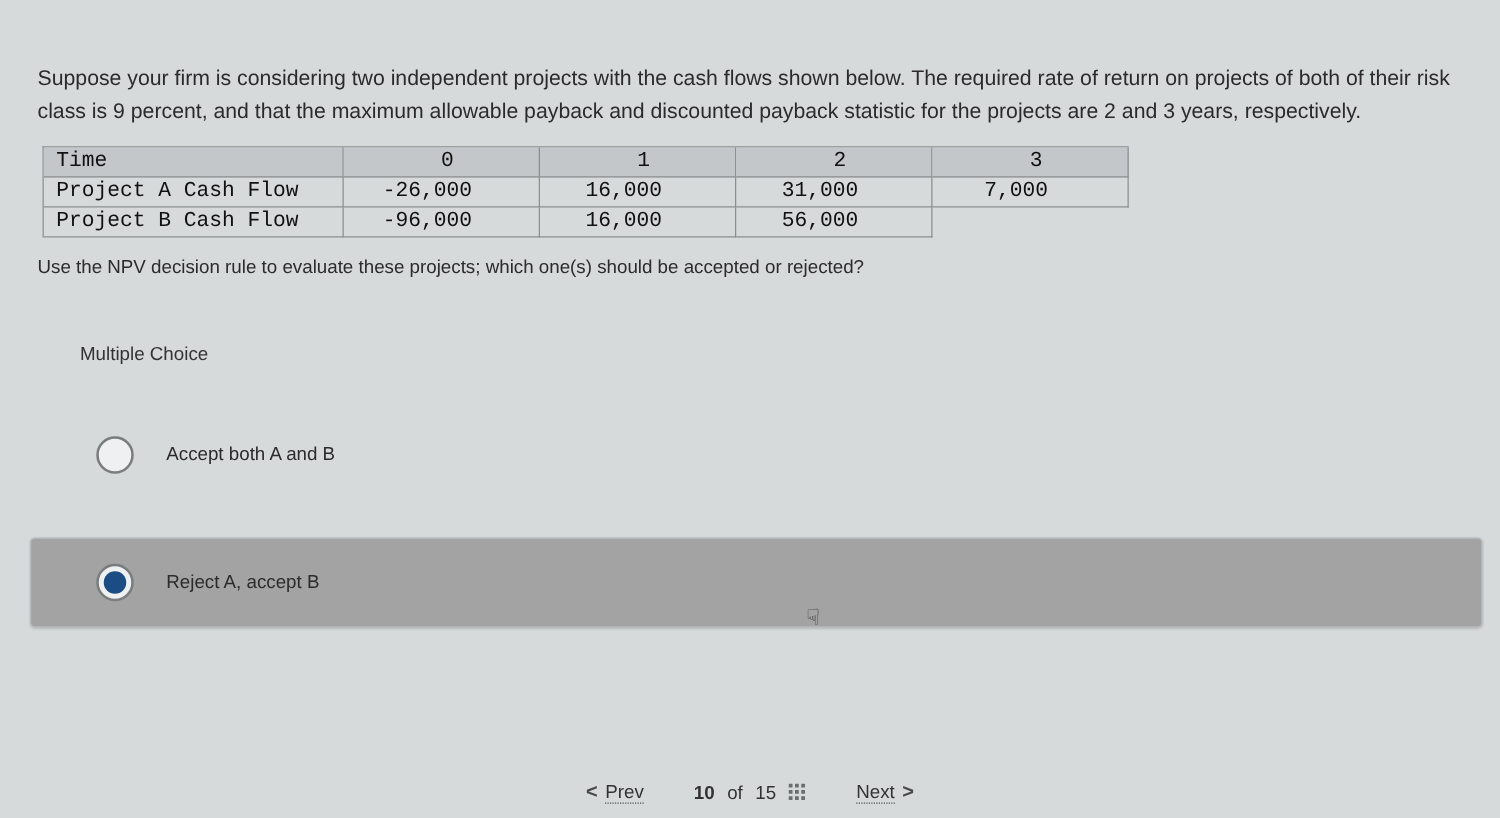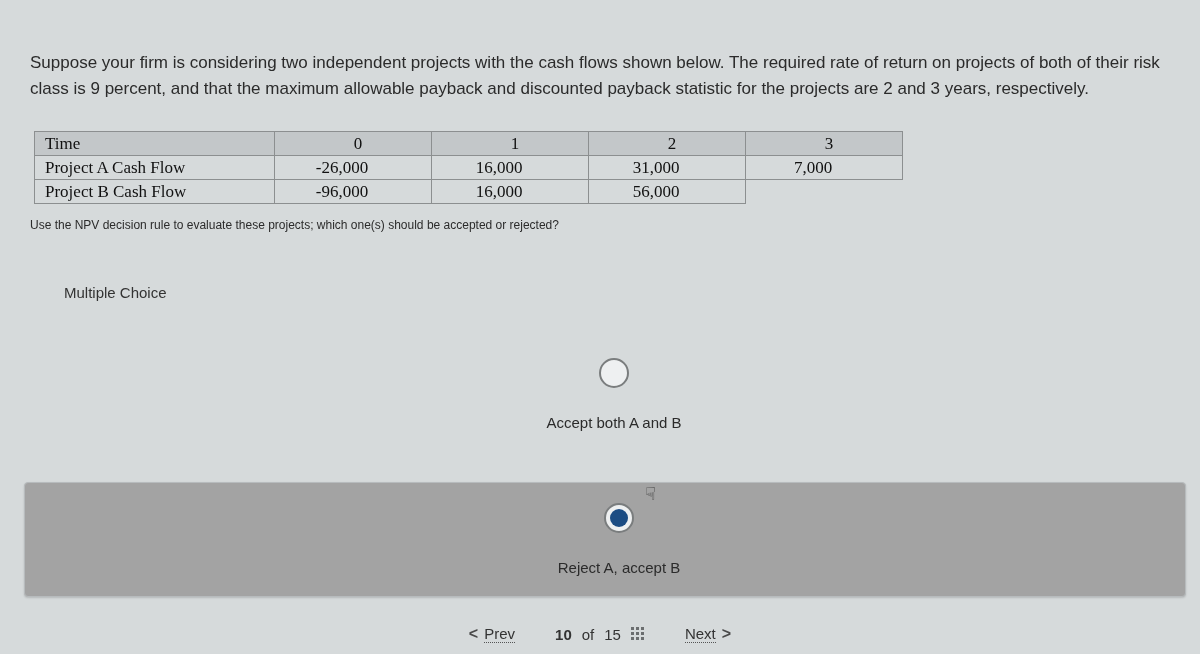--- a/index.html
+++ b/index.html
@@ -8,21 +8,21 @@
     padding: 0;
     width: 1200px;
     height: 654px;
     background: #d6dadb;
     font-family: "Helvetica Neue", Arial, sans-serif;
     color: #222;
     overflow: hidden;
     position: relative;
   }
   .question-text {
-    padding: 50px 30px 28px 30px;
+    padding: 50px 30px 14px 30px;
     font-size: 17px;
     line-height: 1.55;
     color: #2b2b2b;
   }
   .data-table {
     margin: 0 34px;
     border: 1px solid #8c8f90;
     border-right: none;
     border-bottom: none;
     display: inline-block;
@@ -30,46 +30,44 @@
     font-size: 17px;
     color: #111;
   }
   .data-table .row { display: flex; }
   .data-table .cell {
     border-right: 1px solid #8c8f90;
     border-bottom: 1px solid #8c8f90;
     padding: 1px 10px 1px 10px;
     height: 24px;
     line-height: 22px;
-    font-family: Liberation Serif, serif;
   }
   .data-table .cell.label { width: 240px; text-align: left; }
   .data-table .cell.num { width: 157px; text-align: center; padding-right: 32px; }
   .data-table .row.header .cell { background: #c3c7c9; text-align: center; padding-right: 0; }
   .data-table .row.header .cell.label { text-align: left; padding-left: 10px; }
   .question2 {
     padding: 12px 30px 10px 30px;
-    font-size: 12px;
+    font-size: 15px;
     line-height: 1.55;
     color: #2b2b2b;
   }
   .mc-label {
     margin: 40px 0 0 64px;
     font-size: 15px;
     color: #333;
   }
   .choice-row {
     display: flex;
     align-items: center;
     gap: 26px;
     padding: 20px 24px;
     margin: 36px 24px 0 52px;
     border: 1px solid transparent;
     border-radius: 4px;
-    flex-direction: column;
   }
   .choice-row.highlighted {
     background: #a3a3a3;
     border: 1px solid #b7bbbd;
     margin-left: 24px;
     margin-right: 14px;
     margin-top: 30px;
     padding-left: 52px;
     box-shadow: 0 1px 2px rgba(0,0,0,0.15);
   }

